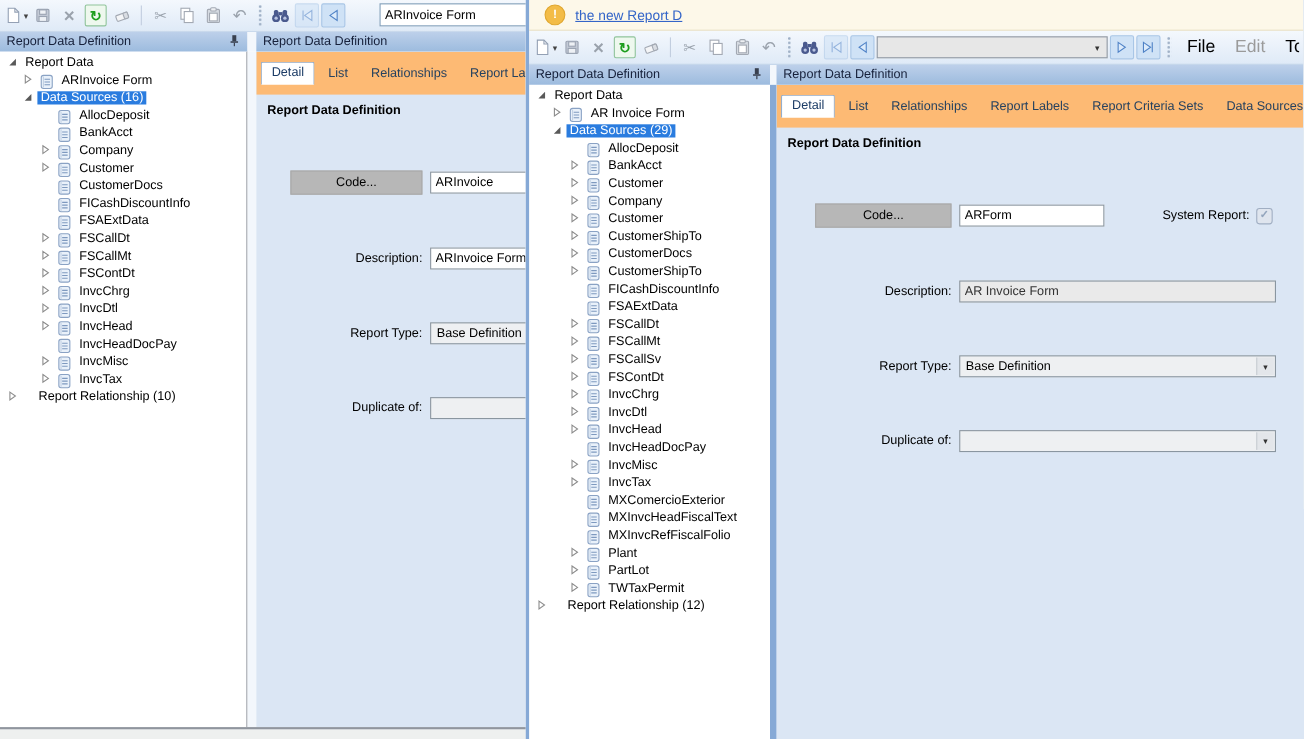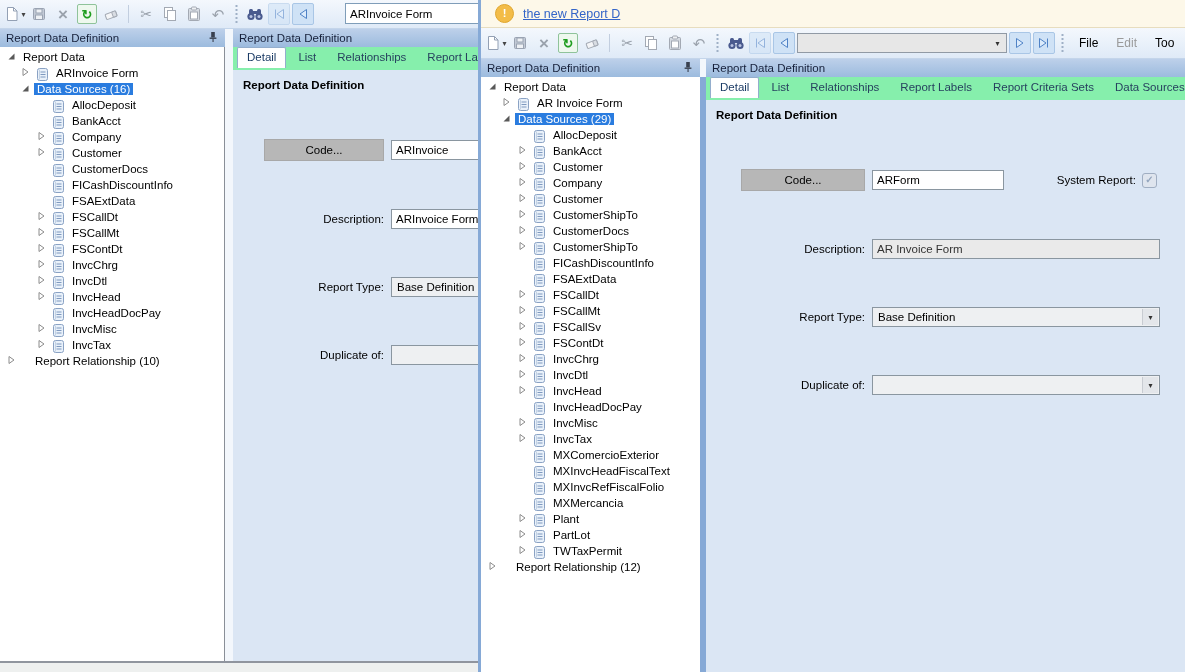--- a/index.html
+++ b/index.html
@@ -18,21 +18,21 @@
   .tgrip{width:5px;height:20px;margin:0 3px;flex:none;
     background-image:radial-gradient(circle,#9fb0c6 1px,transparent 1.3px);background-size:4px 4px;background-position:center;}
   .glyph{font-size:14px;line-height:1;color:#9aa2ac;}
   .glyph.green{color:#1f9e1f;font-weight:bold;font-size:13px;}
   .caret{font-size:8px;color:#444;margin-left:1px;}
   .refresh-box{width:18px;height:18px;border:1px solid #8fc39a;background:#eef8ee;display:flex;align-items:center;justify-content:center;border-radius:2px;}
   .cap-row{height:18px;display:flex;flex:none;}
   .cap{background:linear-gradient(#bdd0ea,#9cbbde);color:#16203a;display:flex;align-items:center;padding:0 6px;box-sizing:border-box;}
   .cap .pin{margin-left:auto;}
   .cap-gap{background:#f3f7fc;}
-  .tabs{height:23px;background:#86efac;display:flex;align-items:flex-start;padding-left:4px;gap:3px;flex:none;}
+  .tabs{height:39px;background:#fdba74;display:flex;align-items:center;padding-left:4px;gap:3px;flex:none;}
   .tab{padding:4px 9px 4px;color:#27425f;white-space:nowrap;}
   .tab.active{background:#fff;border:1px solid #94aecd;border-bottom:none;border-radius:2px 2px 0 0;color:#1c3c66;padding:3px 9px 5px;}
   .content{flex:1;padding:9px 0 0 8px;overflow:hidden;}
   .grp{font-weight:bold;margin:0 0 12px 2px;}
   .frow{display:flex;align-items:center;margin-bottom:6px;margin-top:48px;}
   .flabel{text-align:right;padding-right:7px;box-sizing:border-box;white-space:nowrap;flex:none;}
   .code-btn{height:22px;background:#b7b7b7;border:1px solid #a8a8a8;box-sizing:border-box;
     display:flex;align-items:center;justify-content:center;flex:none;}
   .tbox{height:20px;border:1px solid #8a96a0;background:#fff;padding:0 4px;box-sizing:border-box;
     font:inherit;color:#000;flex:none;}
@@ -74,21 +74,21 @@
     display:flex;align-items:center;padding-left:14px;gap:9px;white-space:nowrap;overflow:hidden;
     font-size:12.5px;color:#3a3a30;}
   .alert{width:17px;height:17px;border-radius:50%;background:#f3bc47;border:1px solid #e0a72f;color:#fff;
     font-weight:bold;display:flex;align-items:center;justify-content:center;font-size:11px;flex:none;line-height:1;}
   .blink{color:#3465c8;text-decoration:underline;}
   .win-right .toolbar{height:30px;}
   .combo2{width:210px;height:20px;border:1px solid #919aa5;background:#e7e7e7;position:relative;
     display:flex;align-items:center;padding:0 20px 0 4px;box-sizing:border-box;flex:none;}
   .combo2 .arr{position:absolute;right:1px;top:1px;bottom:1px;width:15px;display:flex;align-items:center;
     justify-content:center;font-size:8px;color:#333;}
-  .menu{display:flex;align-items:center;overflow:hidden;white-space:nowrap;flex:1;font-size:12px;}
+  .menu{display:flex;align-items:center;overflow:hidden;white-space:nowrap;flex:1;font-size:16px;}
   .mitem{padding:0 9px;color:#000;}
   .mitem.disabled{color:#9a9a9a;}
   .wr-main{display:flex;flex:1;overflow:hidden;}
   .wr-tree{width:219px;flex:none;}
   .wr-split{width:6px;background:#86a9d6;flex:none;}
   .wr-detail{flex:1;background:#dbe6f4;display:flex;flex-direction:column;overflow:hidden;}
   .wr-detail .flabel{width:158px;}
   .wr-detail .code-btn{width:124px;}
   .wr-detail .ctl-sm{width:132px;}
   .wr-detail .ctl{width:288px;}
@@ -1021,33 +1021,20 @@
               </svg>
             </span>
             <span class="nicon">
               <svg width="13" height="15">
                 <use href="#s-node"></use>
               </svg>
             </span>
             <span class="tlabel">MXInvcRefFiscalFolio</span>
           </div>
 
-          <div class="trow lvl3">
-            <span class="arrow" style="visibility: hidden;">
-              <svg width="10" height="10">
-                <use href="#s-tri-c"></use>
-              </svg>
-            </span>
-            <span class="nicon">
-              <svg width="13" height="15">
-                <use href="#s-node"></use>
-              </svg>
-            </span>
-            <span class="tlabel">MXMercancia</span>
-          </div>
 
           <div class="trow lvl3">
             <span class="arrow">
               <svg width="10" height="10">
                 <use href="#s-tri-c"></use>
               </svg>
             </span>
             <span class="nicon">
               <svg width="13" height="15">
                 <use href="#s-node"></use>

